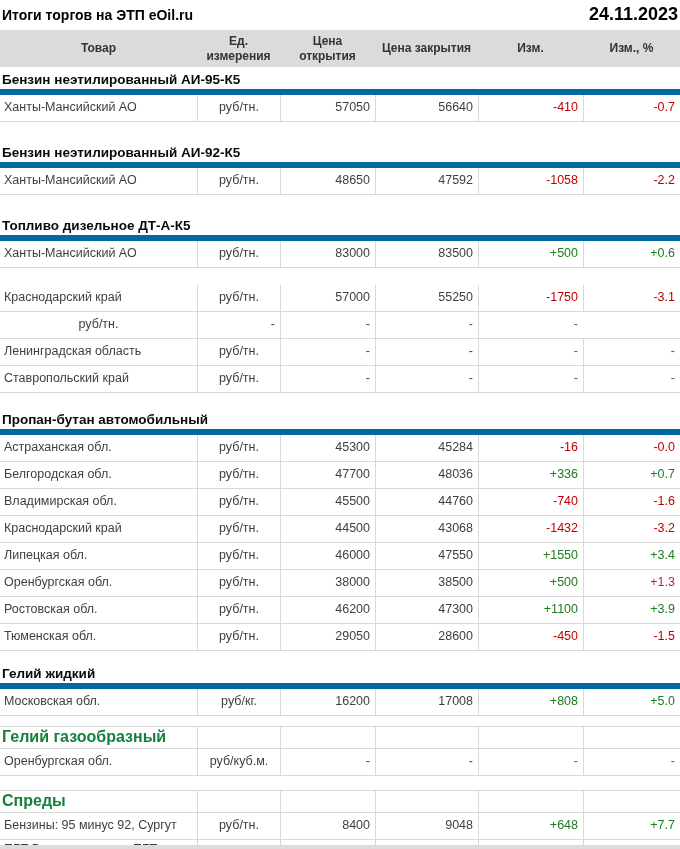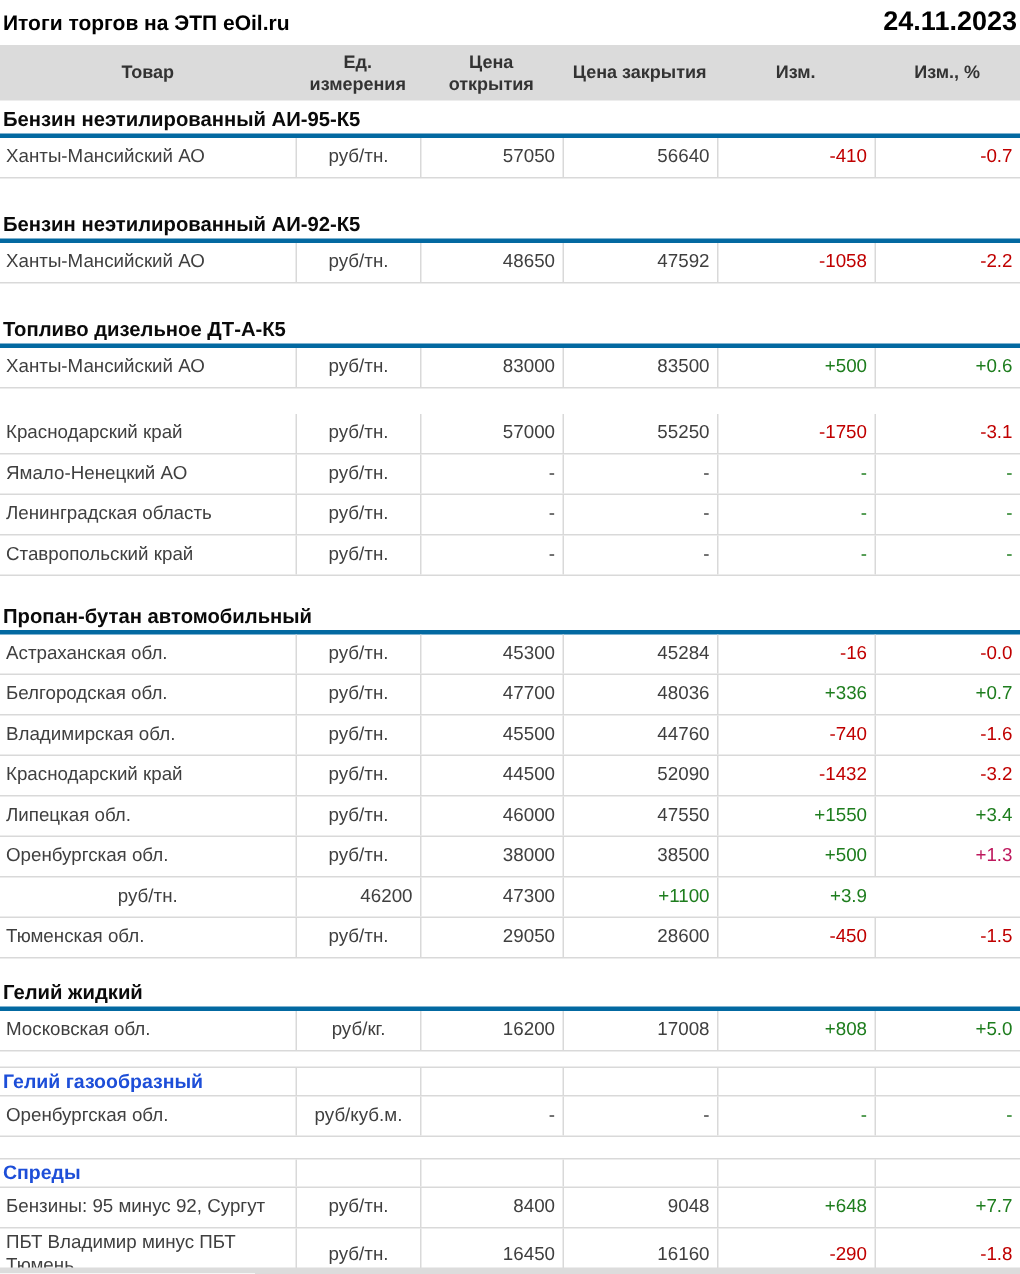--- a/index.html
+++ b/index.html
@@ -28,33 +28,33 @@
   
   #sections{width:680px;}
   .section{margin-top:22px;}
   .section:nth-of-type(1){margin-top:4px;}
   .section:nth-of-type(4){margin-top:17px;}
   .section:nth-of-type(5){margin-top:18px;}
   .section:nth-of-type(6){margin-top:14px;}
   .section:nth-of-type(7){margin-top:10px;}
   .section:nth-of-type(8){margin-top:14px;}
   .sec-title{
-    min-height:16px;border-bottom:3px solid #0369a1;
+    min-height:16px;border-bottom:6px solid #0369a1;
     display:flex;align-items:flex-end;
     font-size:13.5px;font-weight:bold;color:#0a0a0a;
     padding:1px 2px 2px 2px;box-sizing:border-box;
   }
   .sec-title-grid{
     display:grid;grid-template-columns:197px 83px 95px 103px 105px 97px;
     border-top:1px solid #d9d9d9;border-bottom:1px solid #d9d9d9;
     min-height:19px;align-items:stretch;padding:0;
   }
   .sec-title-grid > div{box-sizing:border-box;display:flex;align-items:flex-end;}
   .sec-title-grid > div:first-child{
-    font-size:13px;font-weight:bold;color:#1d4ed8;padding:1px 2px 2px 2px;
+    font-size:16px;font-weight:bold;color:#15803d;padding:1px 2px 2px 2px;
   }
   .sec-title-grid > div + div{border-left:1px solid #d9d9d9;}
   
   .row{
     display:grid;grid-template-columns:197px 83px 95px 103px 105px 97px;
     border-bottom:1px solid #d9d9d9;
     min-height:26px;align-items:stretch;
     font-size:12.5px;color:#3f3f3f;
   }
   .row > div{
@@ -124,21 +124,20 @@
     <div class="section">
       <div class="row">
         <div class="c-name">Краснодарский край</div>
         <div class="c-unit">руб/тн.</div>
         <div class="c-num">57000</div>
         <div class="c-num">55250</div>
         <div class="c-num" style="color: rgb(192, 0, 0);">-1750</div>
         <div class="c-num" style="color: rgb(192, 0, 0);">-3.1</div>
       </div>
       <div class="row">
-        <div class="c-name">Ямало-Ненецкий АО</div>
         <div class="c-unit">руб/тн.</div>
         <div class="c-num">-</div>
         <div class="c-num">-</div>
         <div class="c-num" style="color: rgb(30, 125, 30);">-</div>
         <div class="c-num" style="color: rgb(30, 125, 30);">-</div>
       </div>
       <div class="row">
         <div class="c-name">Ленинградская область</div>
         <div class="c-unit">руб/тн.</div>
         <div class="c-num">-</div>
@@ -178,41 +177,42 @@
         <div class="c-unit">руб/тн.</div>
         <div class="c-num">45500</div>
         <div class="c-num">44760</div>
         <div class="c-num" style="color: rgb(192, 0, 0);">-740</div>
         <div class="c-num" style="color: rgb(192, 0, 0);">-1.6</div>
       </div>
       <div class="row">
         <div class="c-name">Краснодарский край</div>
         <div class="c-unit">руб/тн.</div>
         <div class="c-num">44500</div>
-        <div class="c-num">52090</div>
+        <div class="c-num">43068</div>
         <div class="c-num" style="color: rgb(192, 0, 0);">-1432</div>
         <div class="c-num" style="color: rgb(192, 0, 0);">-3.2</div>
       </div>
       <div class="row">
         <div class="c-name">Липецкая обл.</div>
         <div class="c-unit">руб/тн.</div>
         <div class="c-num">46000</div>
         <div class="c-num">47550</div>
         <div class="c-num" style="color: rgb(30, 125, 30);">+1550</div>
         <div class="c-num" style="color: rgb(30, 125, 30);">+3.4</div>
       </div>
       <div class="row">
         <div class="c-name">Оренбургская обл.</div>
         <div class="c-unit">руб/тн.</div>
         <div class="c-num">38000</div>
         <div class="c-num">38500</div>
         <div class="c-num" style="color: rgb(30, 125, 30);">+500</div>
         <div class="c-num" style="color: #be185d;">+1.3</div>
       </div>
       <div class="row">
+        <div class="c-name">Ростовская обл.</div>
         <div class="c-unit">руб/тн.</div>
         <div class="c-num">46200</div>
         <div class="c-num">47300</div>
         <div class="c-num" style="color: rgb(30, 125, 30);">+1100</div>
         <div class="c-num" style="color: rgb(30, 125, 30);">+3.9</div>
       </div>
       <div class="row">
         <div class="c-name">Тюменская обл.</div>
         <div class="c-unit">руб/тн.</div>
         <div class="c-num">29050</div>

